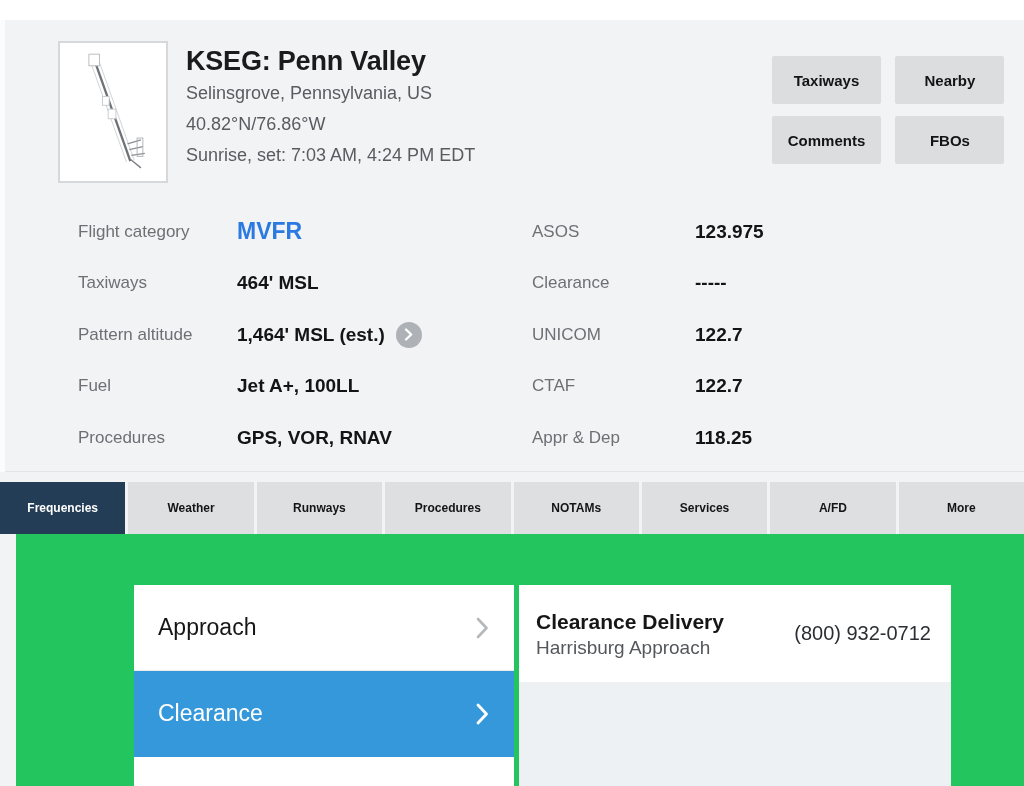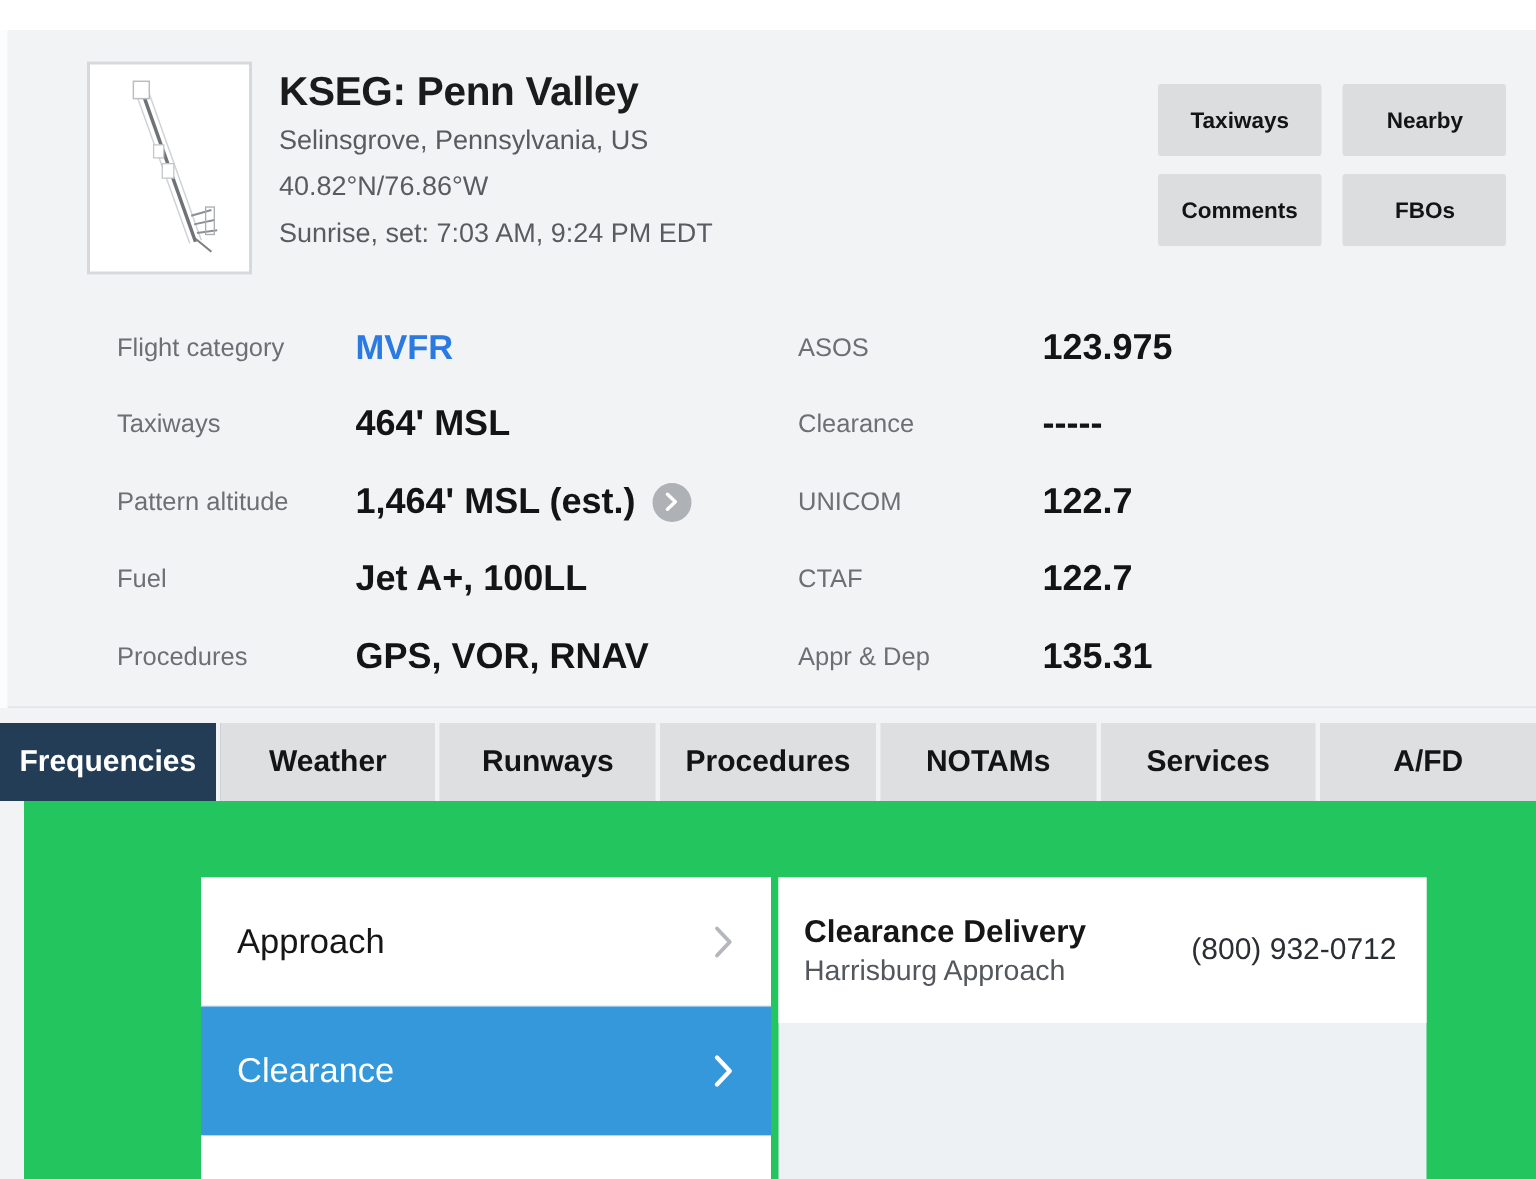--- a/index.html
+++ b/index.html
@@ -119,21 +119,21 @@
   }
   .info-label {
     font-size: 17px;
     color: #6c7075;
     white-space: nowrap;
   }
   .col-left  .info-label { width: 159px; }
   .col-right .info-label { width: 163px; }
 
   .info-value {
-    font-size: 24px;
+    font-size: 19px;
     font-weight: bold;
     color: #141414;
     white-space: nowrap;
     display: flex;
     align-items: center;
   }
   .info-value.accent {
     color: #2a7ae2;
     font-size: 23px;
   }
@@ -161,21 +161,21 @@
     left: 0; top: 462px;
     width: 1024px;
     height: 52px;
     display: flex;
   }
   .tab {
     flex: 1 1 0;
     height: 52px;
     background: #dedfe1;
     color: #141414;
-    font-size: 20px;
+    font-size: 12px;
     font-weight: bold;
     display: flex;
     align-items: center;
     justify-content: center;
     border-right: 3px solid #f2f3f5;
     cursor: pointer;
     white-space: nowrap;
     font-family: "Liberation Sans", sans-serif;
   }
   .tab:last-child { border-right: none; }
@@ -283,21 +283,21 @@
           <line x1="74" y1="116" x2="88" y2="114" stroke="#8c8f93" stroke-width="1.4"></line>
           <line x1="73" y1="120" x2="84" y2="129" stroke="#7c7f83" stroke-width="1.4"></line>
           <rect x="80" y="98" width="6" height="19" fill="none" stroke="#a9acb0" stroke-width="0.9"></rect>
         </svg>
       </div>
 
       <div class="hdr-titleblock">
         <div class="apt-title">KSEG: Penn Valley</div>
         <div class="apt-sub">Selinsgrove, Pennsylvania, US</div>
         <div class="apt-sub">40.82°N/76.86°W</div>
-        <div class="apt-sub">Sunrise, set: 7:03 AM, 9:24 PM EDT</div>
+        <div class="apt-sub">Sunrise, set: 7:03 AM, 4:24 PM EDT</div>
       </div>
 
       <div class="hdr-buttons">
         <button class="btn">Taxiways</button>
         <button class="btn">Nearby</button>
         <button class="btn btn-row2">Comments</button>
         <button class="btn">FBOs</button>
       </div>
 
     </div>
@@ -357,36 +357,37 @@
           <div class="info-value">122.7</div>
         </div>
 
         <div class="info-row">
           <div class="info-label">CTAF</div>
           <div class="info-value">122.7</div>
         </div>
 
         <div class="info-row">
           <div class="info-label">Appr &amp; Dep</div>
-          <div class="info-value">135.31</div>
+          <div class="info-value">118.25</div>
         </div>
 
       </div>
 
     </div>
   </div>
 
   <div class="tabbar">
     <div class="tab active">Frequencies</div>
     <div class="tab">Weather</div>
     <div class="tab">Runways</div>
     <div class="tab">Procedures</div>
     <div class="tab">NOTAMs</div>
     <div class="tab">Services</div>
     <div class="tab">A/FD</div>
+    <div class="tab">More</div>
   </div>
 
   <div class="panel">
 
     <div class="freq-list">
 
       <div class="freq-item">
         <span class="freq-item-label">Approach</span>
         <span class="freq-chev">
           <svg width="15" height="24" viewBox="0 0 15 24">

